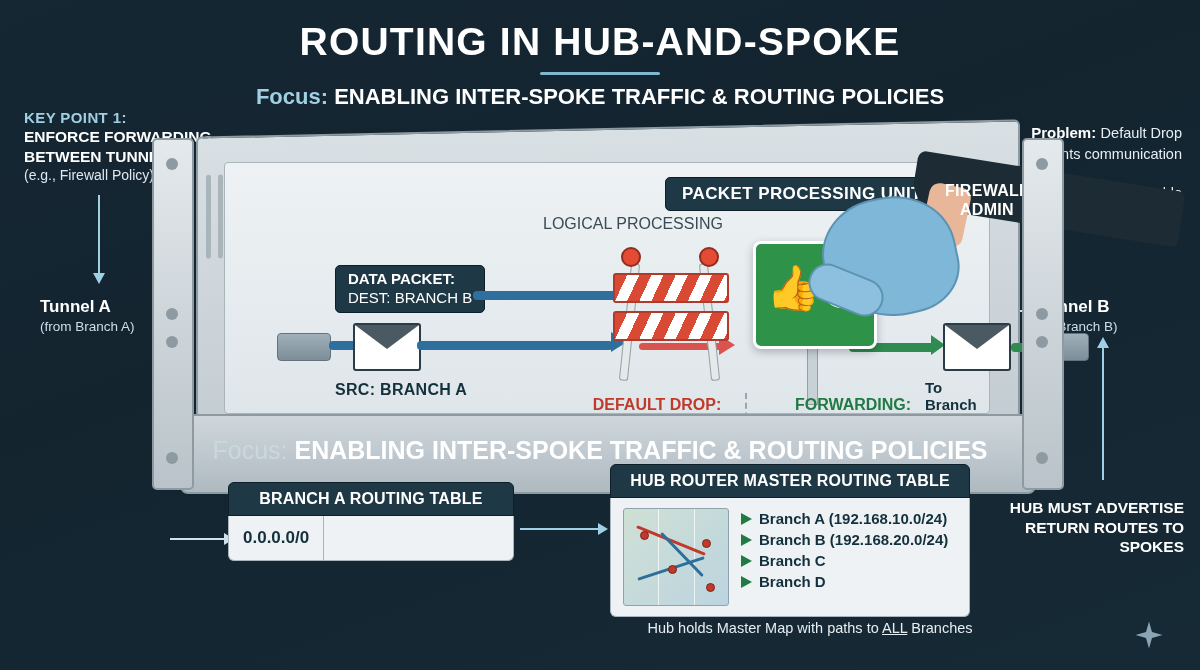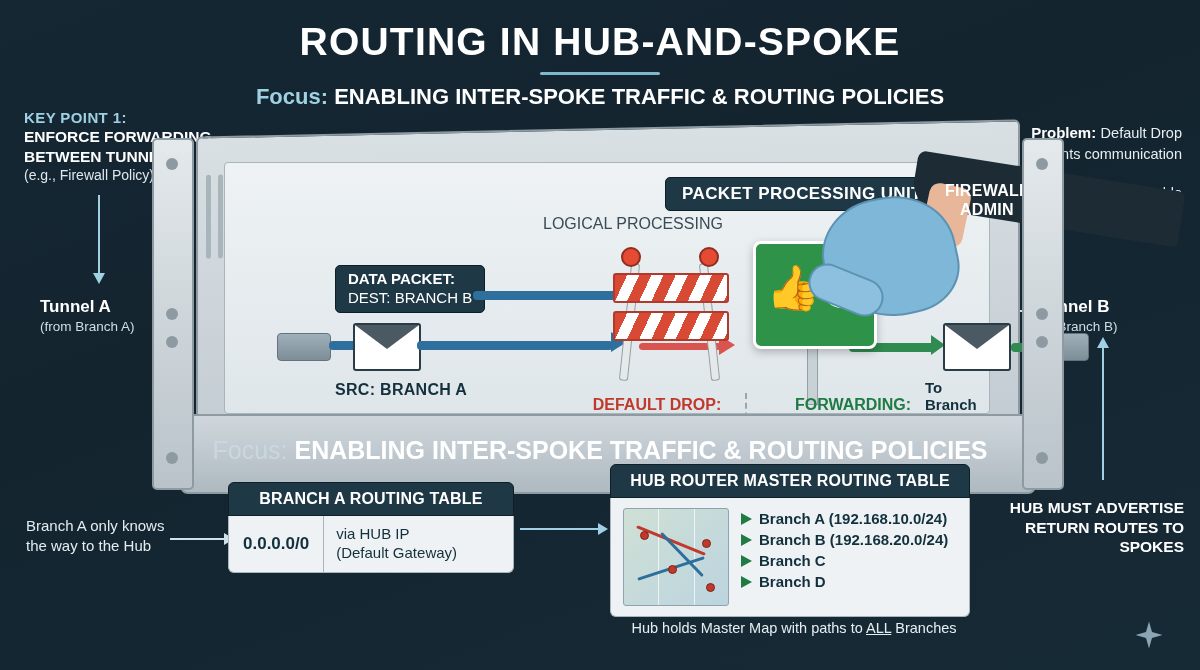--- a/index.html
+++ b/index.html
@@ -704,21 +704,21 @@
   }
   .green-arrow {
     width: 0; height: 0;
     border-top: 6px solid transparent;
     border-bottom: 6px solid transparent;
     border-left: 11px solid #1f7a43;
     flex: none;
   }
   .hub-foot {
     position: absolute;
-    left: 608px;
+    left: 624px;
     top: 620px;
     width: 372px;
     text-align: center;
     color: #e6eef3;
     font-size: 14.5px;
   }
   .hub-foot u { text-decoration: underline; }
 
   .link-arrow {
     position: absolute;
@@ -755,21 +755,20 @@
     <div class="kp-body">ENFORCE FORWARDING BETWEEN TUNNELS</div>
     <div class="kp-sub">(e.g., Firewall Policy)</div>
   </div>
   <div class="kp1-arrow"></div>
 
   <div class="tunnel-a">
     <div class="t-name">Tunnel A</div>
     <div class="t-sub">(from Branch A)</div>
   </div>
 
-  <div class="branch-a-note">Branch A only knows the way to the Hub</div>
   <div class="note-arrow"></div>
 
   <div class="problem-box">
     <span class="lead">Problem:</span>
     <span class="txt">Default Drop prevents communication</span>
   </div>
   <div class="solution-box">
     <span class="lead">Solution: Explicitly</span>
     <span class="txt">Enable Forwarding Rule</span>
   </div>
@@ -894,24 +893,20 @@
 
   <div class="focus-bar">
     <span class="fb-light">Focus:</span>
     <span>ENABLING INTER-SPOKE TRAFFIC &amp; ROUTING POLICIES</span>
   </div>
 
   <div class="tbl-branch">
     <div class="tbl-head">BRANCH A ROUTING TABLE</div>
     <div class="tbl-body">
       <div class="cell-route">0.0.0.0/0</div>
-      <div class="cell-via">
-        <span>via HUB IP</span>
-        <span>(Default Gateway)</span>
-      </div>
     </div>
   </div>
 
   <div class="link-arrow"></div>
 
   <div class="tbl-hub">
     <div class="tbl-head">HUB ROUTER MASTER ROUTING TABLE</div>
     <div class="hub-body">
       <div class="map-thumb">
         <div class="map-fold" style="left:34px;"></div>

